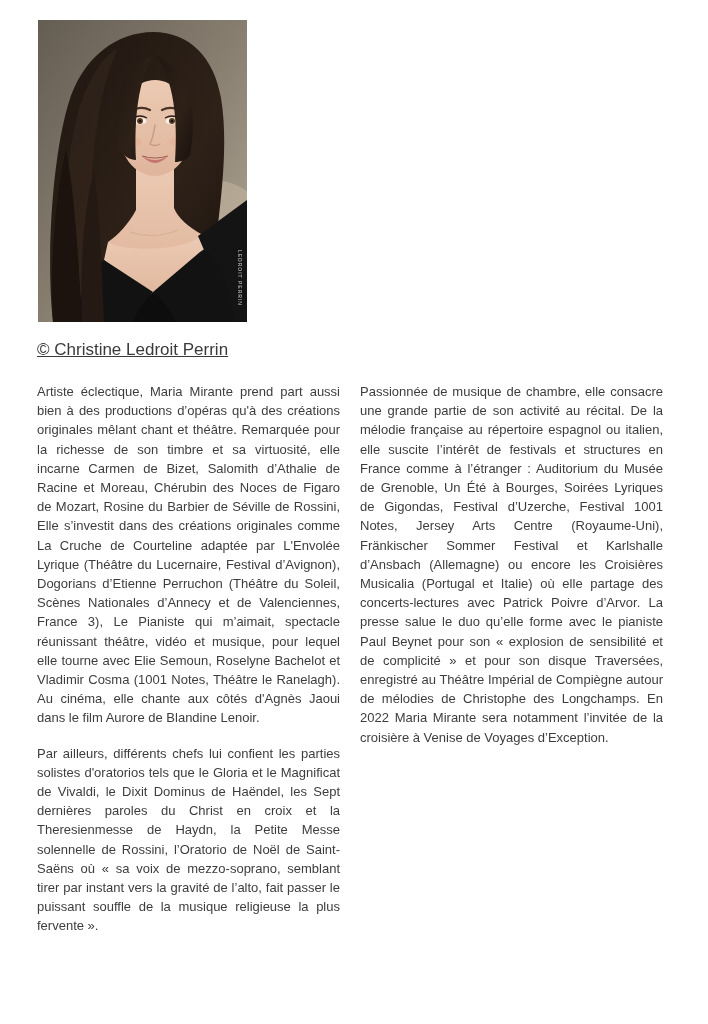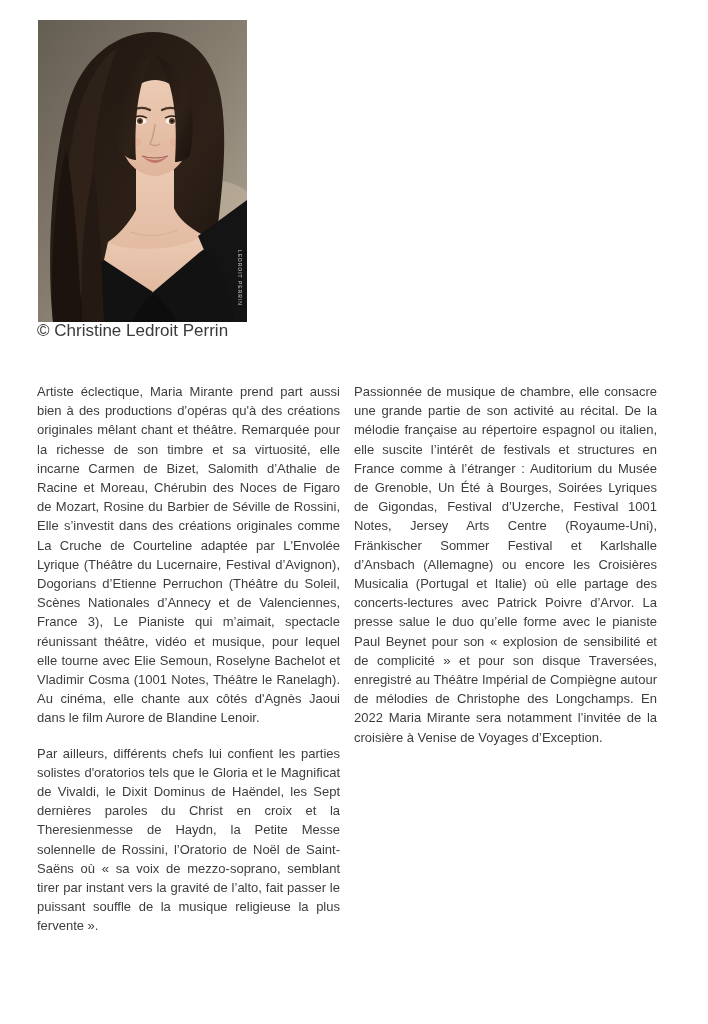--- a/index.html
+++ b/index.html
@@ -21,22 +21,22 @@
   }
   .photo svg { display: block; width: 100%; height: 100%; }
   .photo-watermark {
     position: absolute; right: 4px; top: 230px;
     writing-mode: vertical-rl;
     font-size: 5px; letter-spacing: 1px;
     color: rgba(255,255,255,0.75);
     text-transform: uppercase;
   }
   .photo-caption {
-    position: absolute; left: 37px; top: 321px;
-    font-size: 17px; color: #3a3a3a;
+    position: absolute; left: 37px; top: 340px;
+    font-size: 17px; color: #3a3a3a; text-decoration: underline;
   }
 
   
   .header-block { position: absolute; left: 298px; top: 108px; width: 380px; }
   .page-title {
     font-size: 28px; font-weight: bold; color: #161616;
     letter-spacing: 0.2px;
   }
   .page-subtitle {
     margin-top: 46px;
@@ -46,21 +46,21 @@
   .title-underline {
     margin-top: 44px;
     width: 226px; height: 2px;
     background: #b03045;
   }
 
   
   .columns {
     position: absolute; left: 37px; top: 382px;
     width: 640px;
-    display: flex; gap: 14px;
+    display: flex; gap: 20px;
   }
   .column { width: 303px; }
   .column p {
     font-size: 13px; line-height: 19.2px;
     text-align: justify;
     color: #3d3d3d;
     margin-bottom: 16px;
   }
 </style>
 </head>

